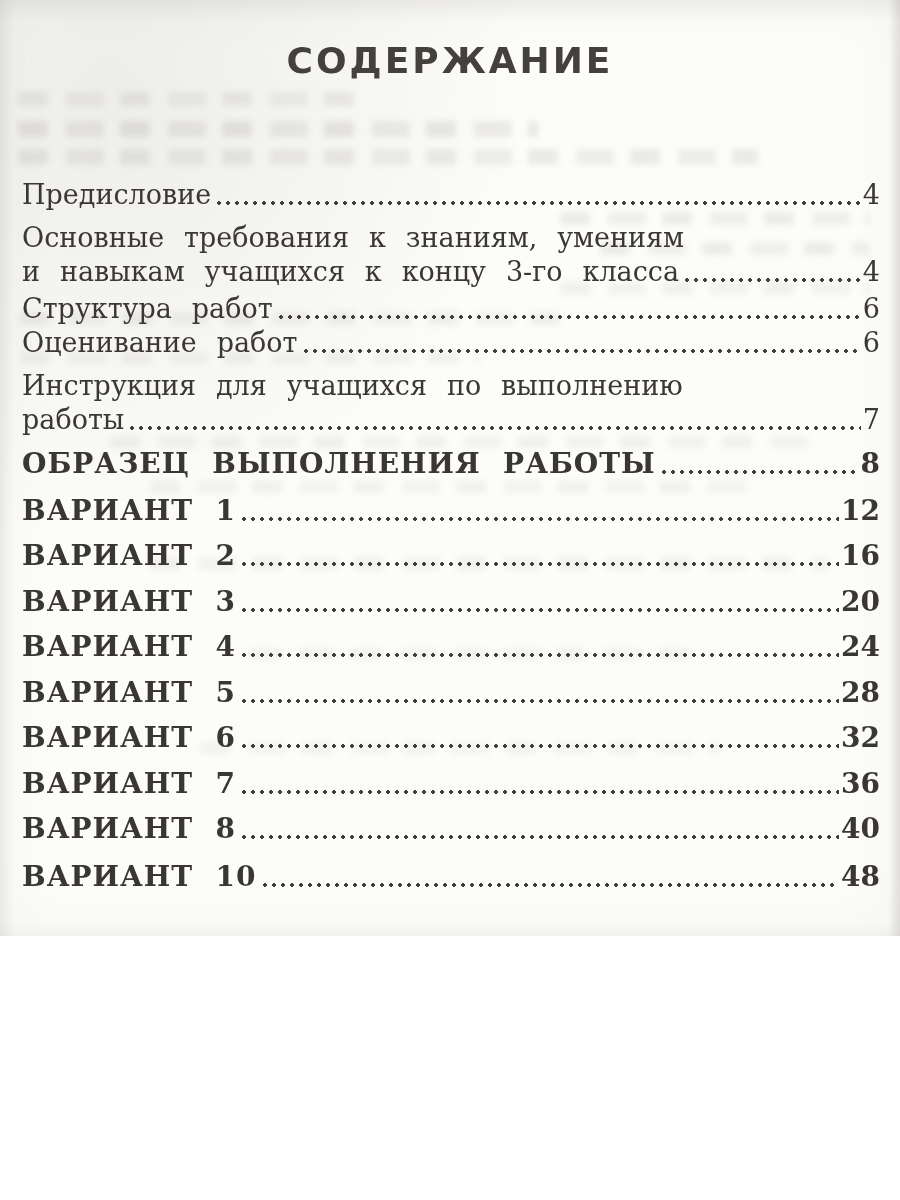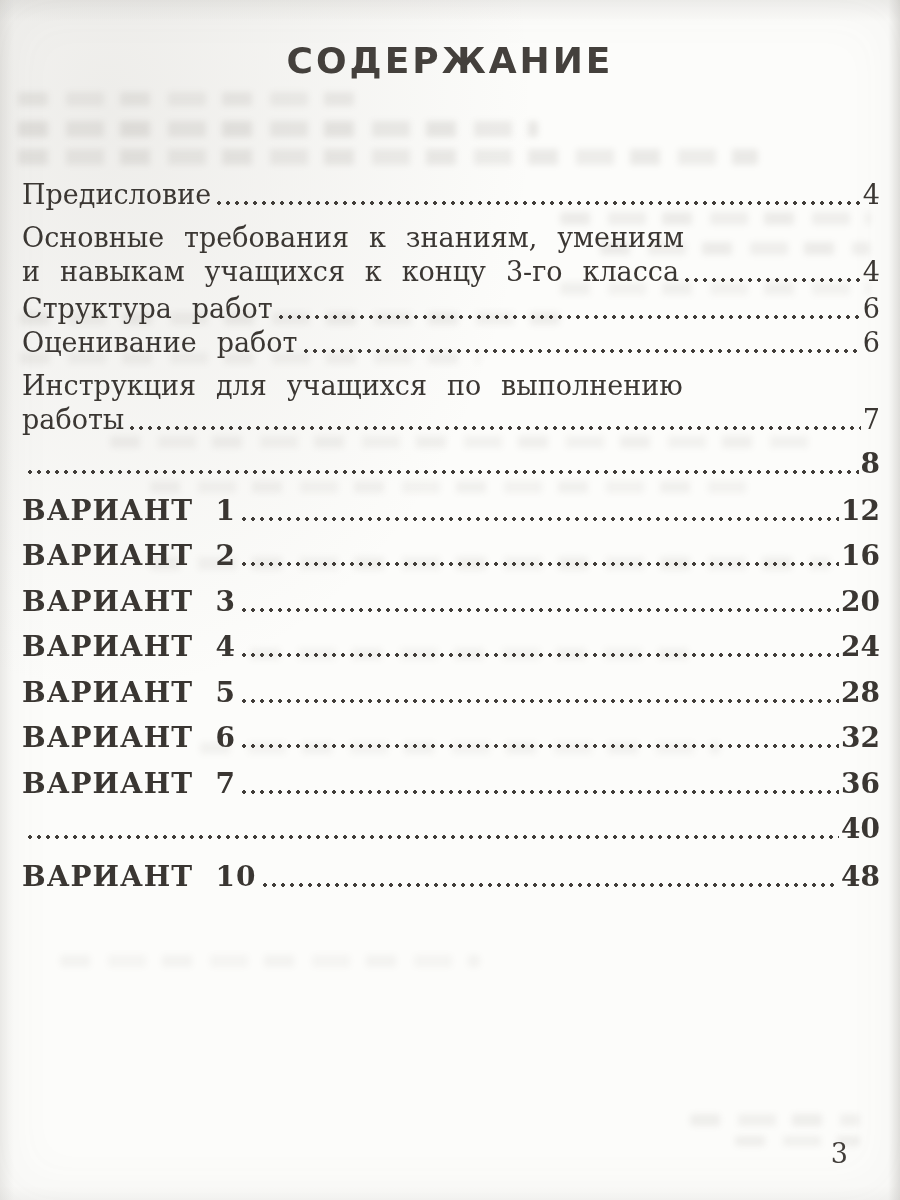--- a/index.html
+++ b/index.html
@@ -3,21 +3,21 @@
 <meta charset="utf-8">
 <style>
   html, body {
     margin: 0;
     padding: 0;
     background: #ffffff;
   }
   .page {
     position: relative;
     width: 900px;
-    height: 1200px;
+    height: 936px;
     overflow: hidden;
     color: #3b3733;
     font-family: "DejaVu Serif", "Liberation Serif", serif;
     background:
       linear-gradient(to right, rgba(140,135,128,.12), rgba(140,135,128,0) 14px),
       linear-gradient(to left, rgba(130,125,118,.20), rgba(130,125,118,0) 12px),
       linear-gradient(to bottom, rgba(140,135,128,.10), rgba(140,135,128,0) 22px),
       linear-gradient(to top, rgba(140,135,128,.05), rgba(140,135,128,0) 14px),
       radial-gradient(ellipse at 12% 9%, rgba(150,144,136,.14), rgba(150,144,136,0) 38%),
       #fcfcfa;
@@ -159,20 +159,21 @@
       <div class="toc-entry" style="margin-bottom: 10px;">
         <div class="toc-line">Инструкция для учащихся по выполнению</div>
         <div class="toc-row">
           <span class="toc-label">работы</span>
           <span class="dots"></span>
           <span class="toc-page">7</span>
         </div>
       </div>
       <div class="toc-entry bold" style="margin-bottom: 13px;">
         <div class="toc-row">
+          <span class="toc-label">ОБРАЗЕЦ ВЫПОЛНЕНИЯ РАБОТЫ</span>
           <span class="dots"></span>
           <span class="toc-page">8</span>
         </div>
       </div>
       <div class="toc-entry bold" style="margin-bottom: 11px;">
         <div class="toc-row">
           <span class="toc-label">ВАРИАНТ 1</span>
           <span class="dots"></span>
           <span class="toc-page">12</span>
         </div>
@@ -214,20 +215,21 @@
       </div>
       <div class="toc-entry bold" style="margin-bottom: 11px;">
         <div class="toc-row">
           <span class="toc-label">ВАРИАНТ 7</span>
           <span class="dots"></span>
           <span class="toc-page">36</span>
         </div>
       </div>
       <div class="toc-entry bold" style="margin-bottom: 14px;">
         <div class="toc-row">
+          <span class="toc-label">ВАРИАНТ 8</span>
           <span class="dots"></span>
           <span class="toc-page">40</span>
         </div>
       </div>
       <div class="toc-entry bold" style="margin-bottom: 0px;">
         <div class="toc-row">
           <span class="toc-label">ВАРИАНТ 10</span>
           <span class="dots"></span>
           <span class="toc-page">48</span>
         </div>

